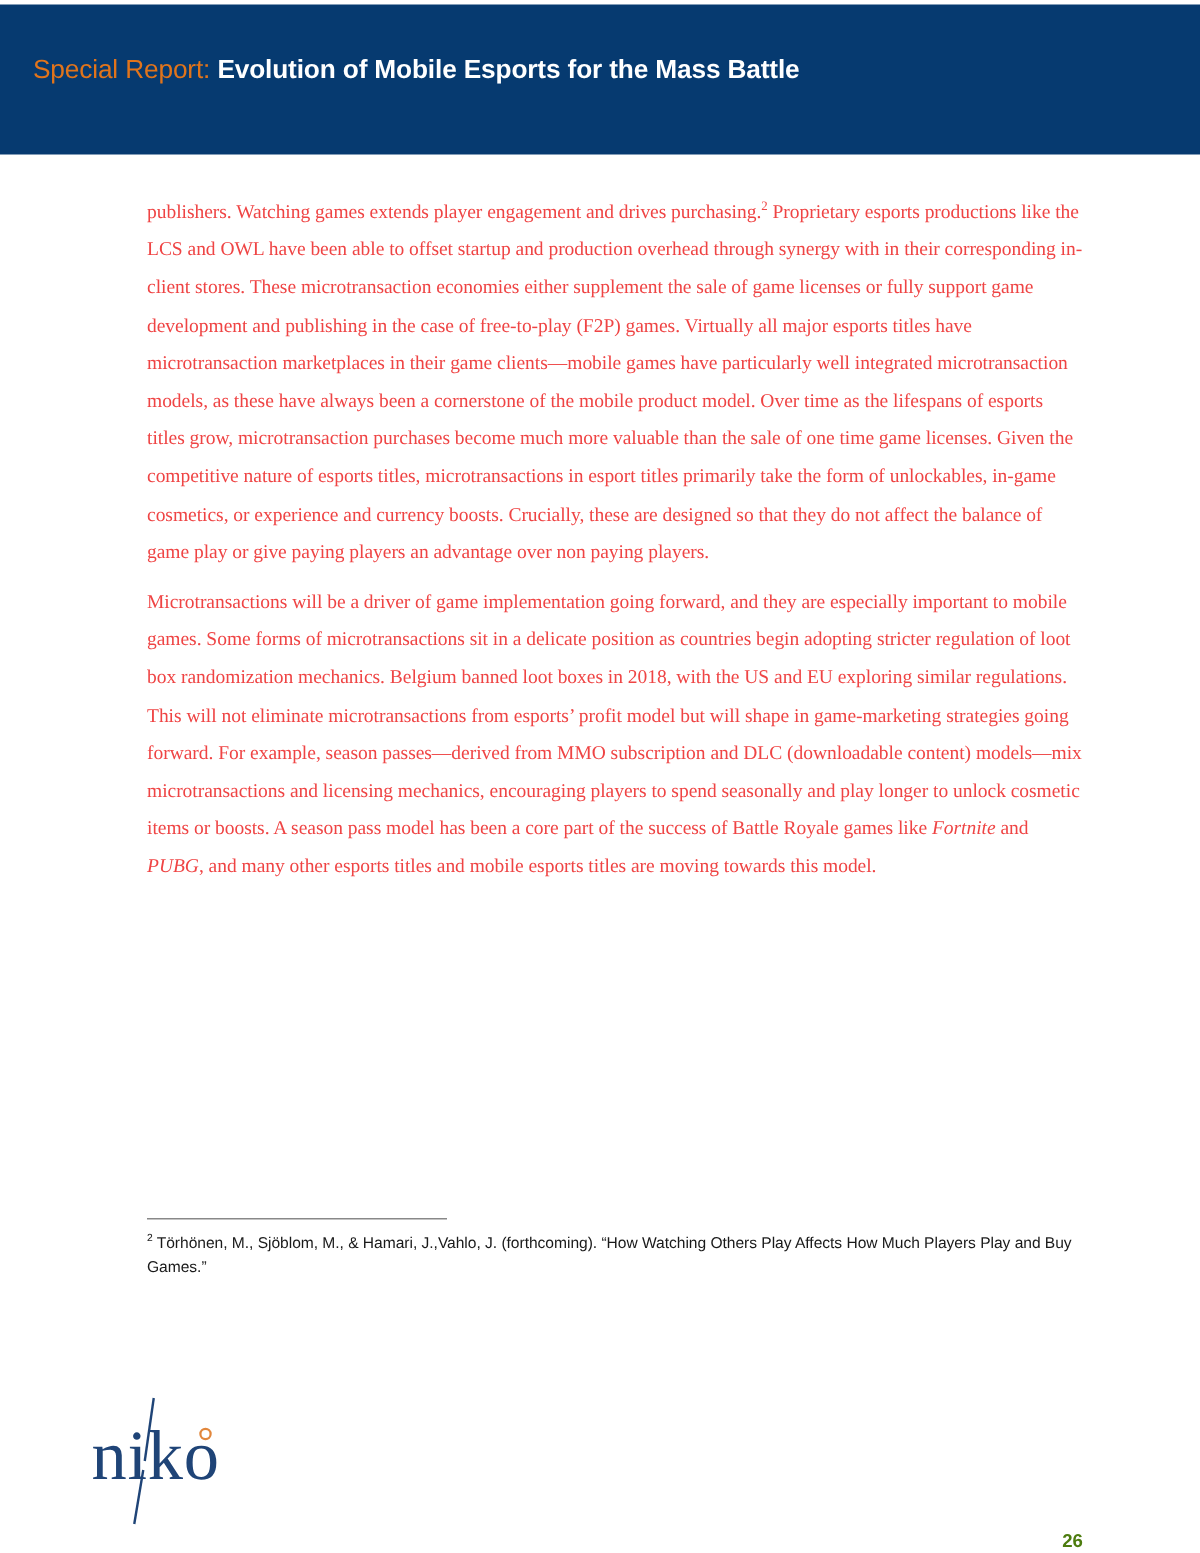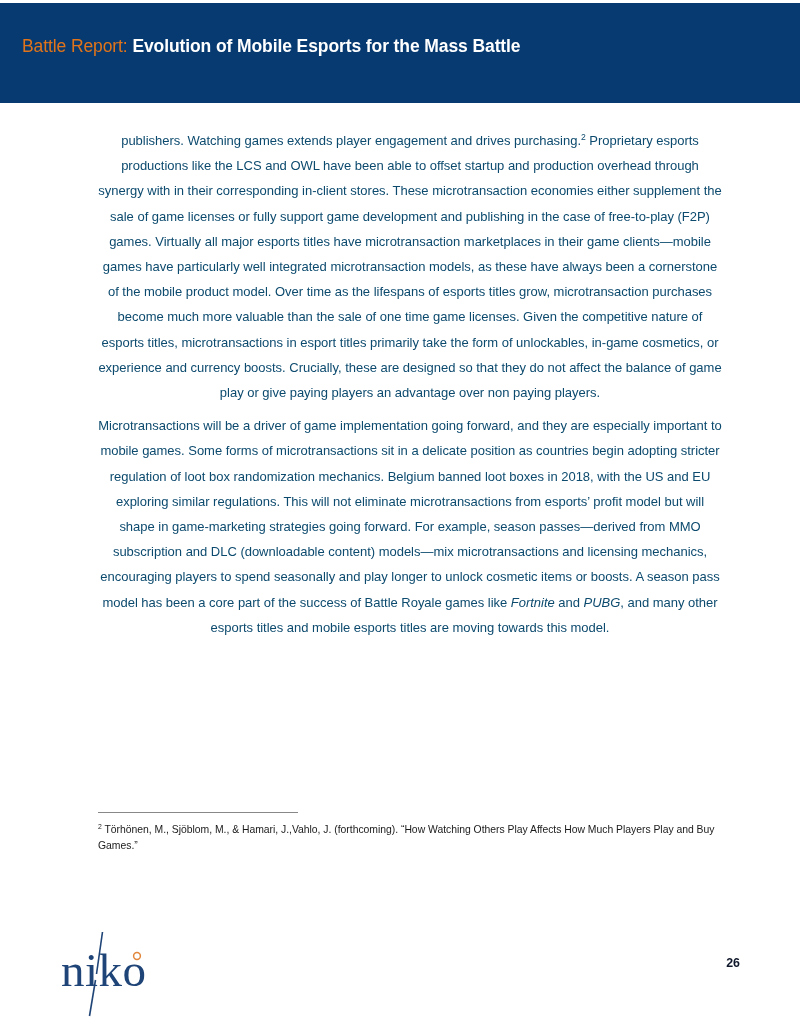--- a/index.html
+++ b/index.html
@@ -44,24 +44,25 @@
   
   .page-body {
     position: absolute;
     left: 98px;
     top: 128px;
     width: 624px;
   }
   .para {
     font-size: 13.0px;
     line-height: 25.2px;
-    color: #0c4a6e;
-    text-align: center;
+    color: #ef4444;
+    text-align: left;
     margin: 0;
     letter-spacing: -0.02px;
+    font-family: Liberation Serif, serif;
   }
   .para + .para {
     margin-top: 8px;
   }
   .para i {
     font-style: italic;
   }
   sup {
     font-size: 0.66em;
     vertical-align: super;
@@ -104,34 +105,34 @@
     font-family: "Liberation Serif", serif;
     font-size: 47px;
     fill: #1F4477;
     letter-spacing: 0.5px;
   }
 
   
   .page-number {
     position: absolute;
     left: 690px;
-    top: 956px;
+    top: 1020px;
     width: 50px;
     font-size: 12.4px;
     font-weight: bold;
-    color: #0f172a;
-    text-align: right;
+    color: #4d7c0f;
+    text-align: center;
   }
 </style>
 </head>
 <body>
 
 <div class="header-band">
   <div class="header-title-line">
-    <span class="hdr-special">Battle Report:</span><span class="hdr-main"> <span>Evolution of Mobile Esports for the Mass Battle</span></span>
+    <span class="hdr-special">Special Report:</span><span class="hdr-main"> <span>Evolution of Mobile Esports for the Mass Battle</span></span>
   </div>
 </div>
 
 <div class="page-body">
 
   <p class="para"><span>publishers. Watching games extends player engagement and drives purchasing.</span><sup>2</sup><span> Proprietary esports productions like the LCS and OWL have been able to offset startup and production overhead through synergy with in their corresponding in-client stores. These microtransaction economies either supplement the sale of game licenses or fully support game development and publishing in the case of free-to-play (F2P) games. Virtually all major esports titles have microtransaction marketplaces in their game clients—mobile games have particularly well integrated microtransaction models, as these have always been a cornerstone of the mobile product model. Over time as the lifespans of esports titles grow, microtransaction purchases become much more valuable than the sale of one time game licenses. Given the competitive nature of esports titles, microtransactions in esport titles primarily take the form of unlockables, in-game cosmetics, or experience and currency boosts. Crucially, these are designed so that they do not affect the balance of game play or give paying players an advantage over non paying players.</span></p>
 
   <p class="para"><span>Microtransactions will be a driver of game implementation going forward, and they are especially important to mobile games. Some forms of microtransactions sit in a delicate position as countries begin adopting stricter regulation of loot box randomization mechanics. Belgium banned loot boxes in 2018, with the US and EU exploring similar regulations. This will not eliminate microtransactions from esports’ profit model but will shape in game-marketing strategies going forward. For example, season passes—derived from MMO subscription and DLC (downloadable content) models—mix microtransactions and licensing mechanics, encouraging players to spend seasonally and play longer to unlock cosmetic items or boosts. A season pass model has been a core part of the success of Battle Royale games like </span><i>Fortnite</i><span> and </span><i>PUBG</i><span>, and many other esports titles and mobile esports titles are moving towards this model.</span></p>
 
 </div>

